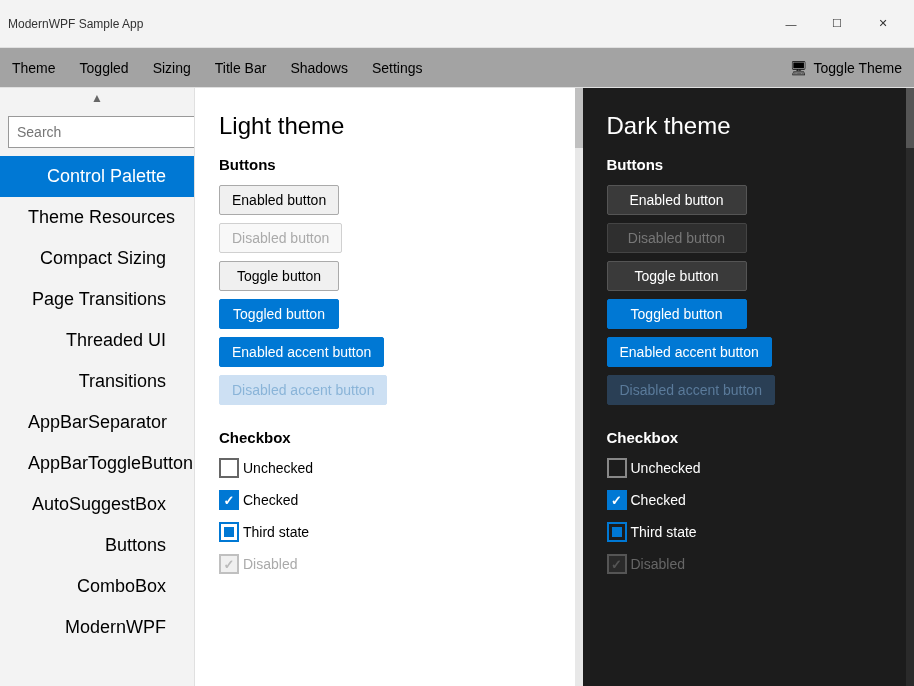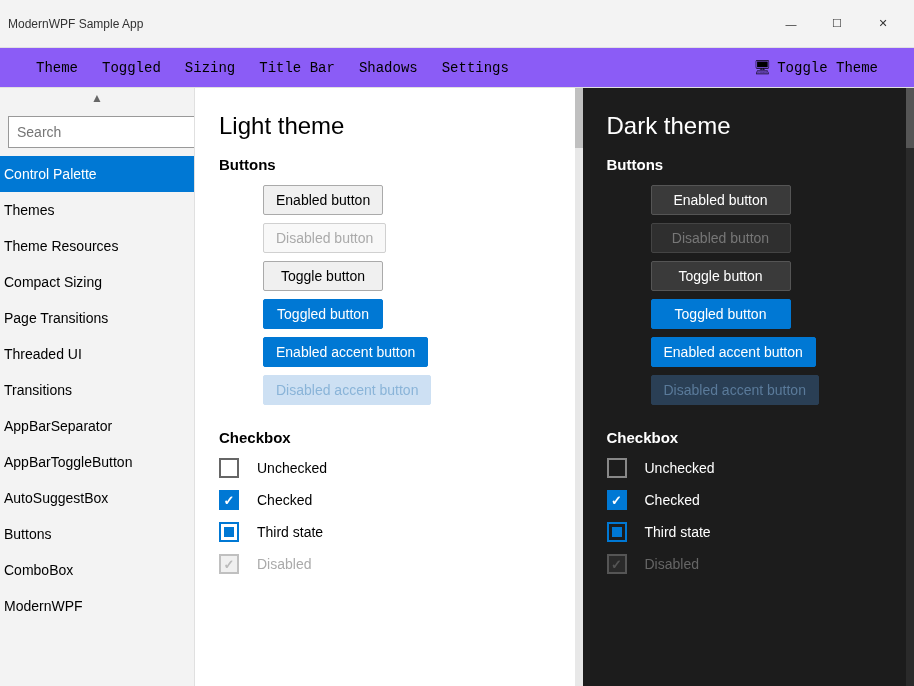--- a/index.html
+++ b/index.html
@@ -31,27 +31,26 @@
       cursor: pointer;
       font-size: 11px;
       display: flex;
       align-items: center;
       justify-content: center;
       color: #333;
     }
 
     
     .menu-bar {
-      background: #8b5cf6;
+      background: #a3a3a3;
       display: flex;
       align-items: center;
       height: 40px;
-      padding: 0 24px;
+      padding: 0 0;
       border-bottom: 1px solid #e0e0e0;
-      font-family: Liberation Mono, monospace;
     }
     .menu-item {
       padding: 6px 12px;
       cursor: pointer;
       border-radius: 4px;
       font-size: 14px;
     }
     .menu-spacer { flex: 1; }
     .toggle-theme-btn {
       display: flex;
@@ -95,24 +94,25 @@
       background: white;
       outline: none;
     }
     .sidebar-list {
       flex: 1;
       overflow-y: auto;
     }
     .sidebar-list::-webkit-scrollbar { width: 8px; }
     .sidebar-list::-webkit-scrollbar-thumb { background: #c0c0c0; }
     .sidebar-item {
-      padding: 10px 4px;
-      cursor: pointer;
-      font-size: 14px;
+      padding: 10px 28px;
+      cursor: pointer;
+      font-size: 18px;
       white-space: nowrap;
+      text-align: right;
     }
     .sidebar-item.active {
       background: #0078d4;
       color: white;
     }
 
     
     .main-content {
       flex: 1;
       display: flex;
@@ -148,21 +148,21 @@
     }
     .section-subtitle {
       font-size: 15px;
       font-weight: 700;
       margin-bottom: 12px;
     }
     .dark-panel .section-subtitle { color: white; }
 
     
     .buttons-section { margin-bottom: 24px; }
-    .button-row { margin-bottom: 8px; margin-left: 44px; }
+    .button-row { margin-bottom: 8px; }
 
     
     .btn-light {
       padding: 6px 12px;
       border: 1px solid #aaa;
       background: #f0f0f0;
       cursor: pointer;
       font-size: 14px;
       border-radius: 2px;
       min-width: 120px;
@@ -224,21 +224,21 @@
       color: #5a8ab8;
       border-color: #1a3a5c;
       cursor: default;
     }
 
     
     .checkbox-section { margin-bottom: 24px; }
     .checkbox-row {
       display: flex;
       align-items: center;
-      gap: 18px;
+      gap: 4px;
       margin-bottom: 12px;
     }
     .cb-box {
       width: 20px;
       height: 20px;
       border: 2px solid #666;
       background: white;
       display: flex;
       align-items: center;
       justify-content: center;
@@ -359,21 +359,20 @@
 <div class="app-layout">
 
   <div class="sidebar">
     <div class="sidebar-arrow">▲</div>
     <div class="sidebar-search">
       <input type="text" placeholder="Search" style="">
 
     </div>
     <div class="sidebar-list">
       <div class="sidebar-item active">Control Palette</div>
-      <div class="sidebar-item">Themes</div>
       <div class="sidebar-item">Theme Resources</div>
       <div class="sidebar-item">Compact Sizing</div>
       <div class="sidebar-item">Page Transitions</div>
       <div class="sidebar-item">Threaded UI</div>
       <div class="sidebar-item">Transitions</div>
       <div class="sidebar-item">AppBarSeparator</div>
       <div class="sidebar-item">AppBarToggleButton</div>
       <div class="sidebar-item">AutoSuggestBox</div>
       <div class="sidebar-item">Buttons</div>
       <div class="sidebar-item">ComboBox</div>

